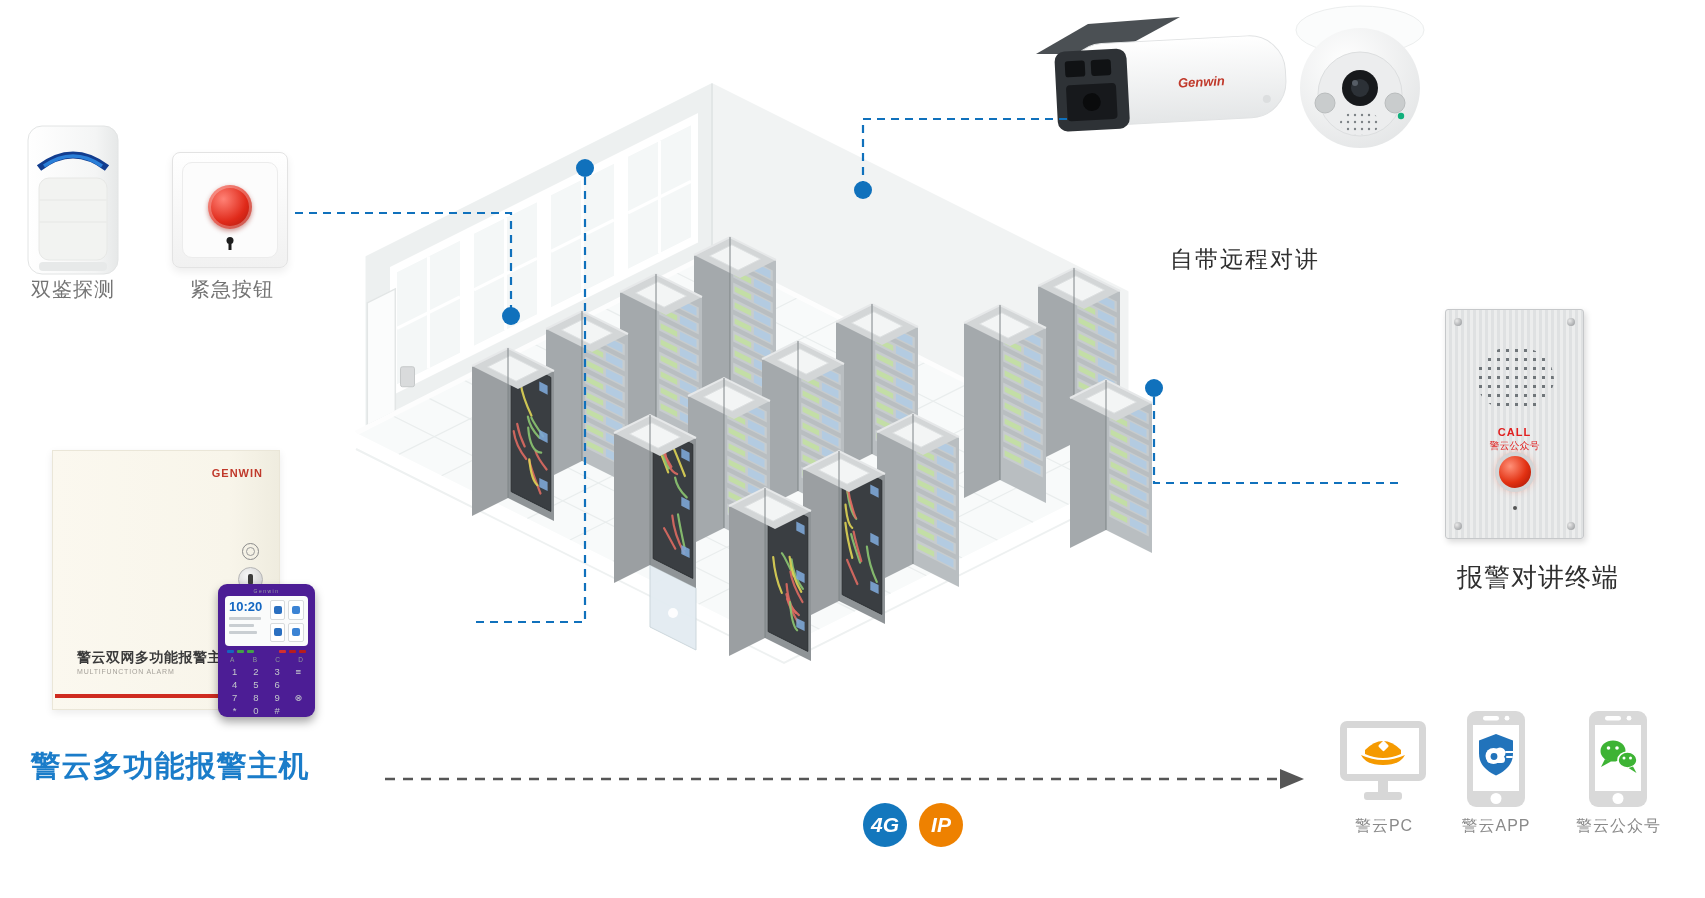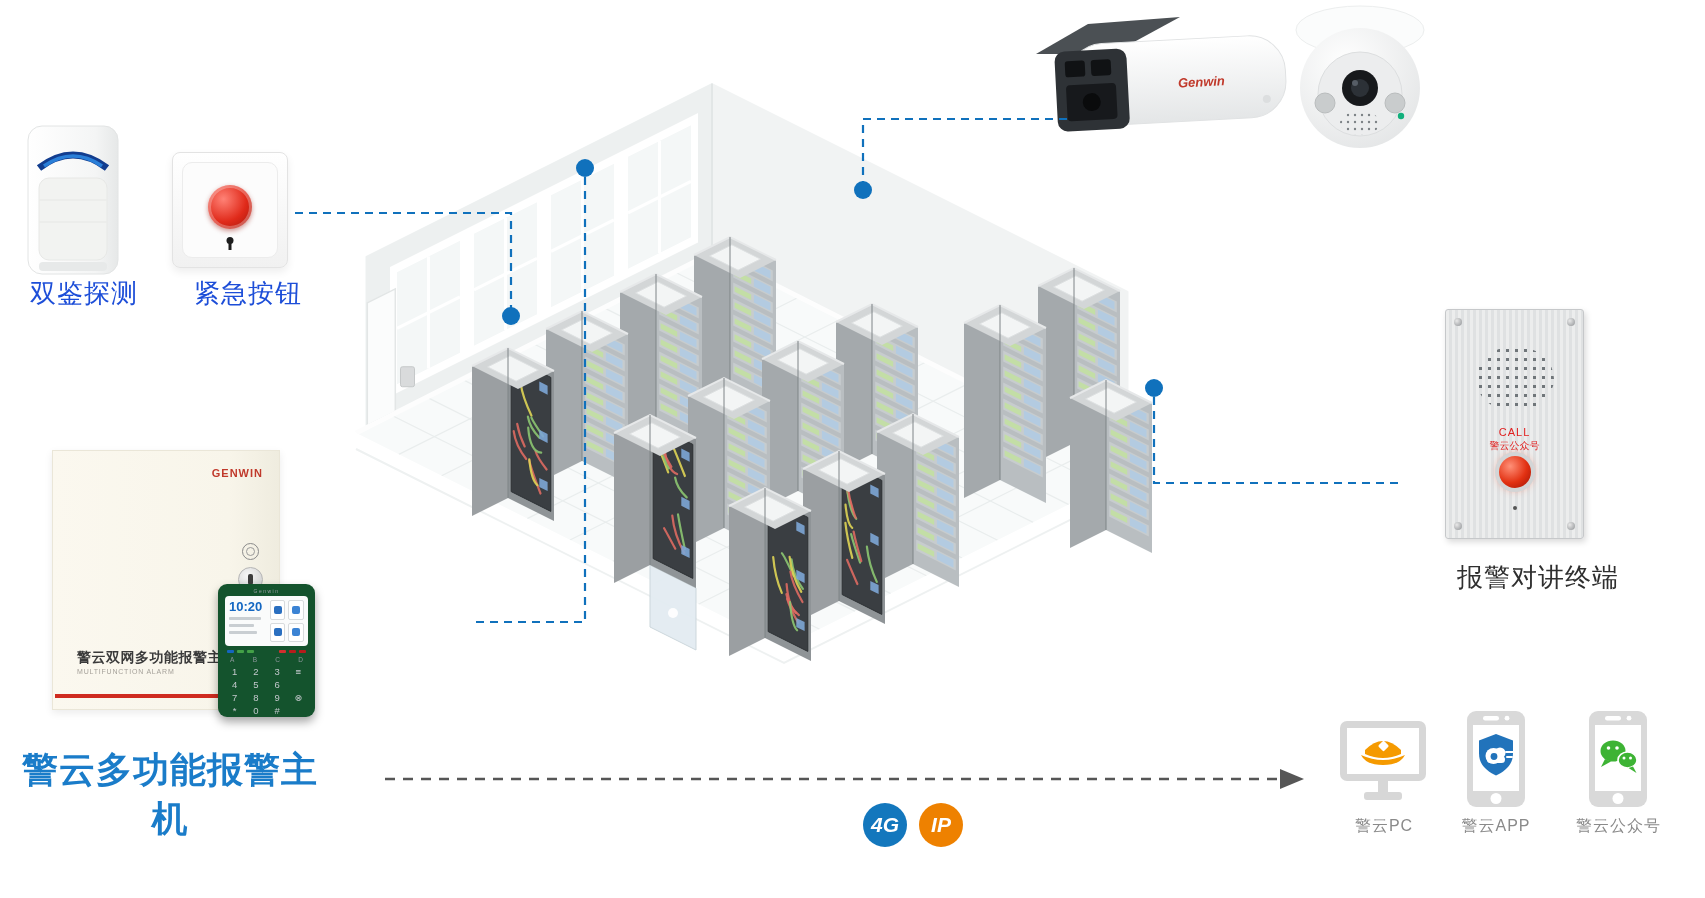--- a/index.html
+++ b/index.html
@@ -1,19 +1,19 @@
 <!DOCTYPE html>
 <html style="--brand_blue: #1a7cc9; --connector_blue: #1071bc; --arrow_gray: #565656; --badge_4g: #1377bd; --badge_ip: #ee8100; --wechat_green: #3db334; --cap_orange: #f59a00; --shield_blue: #2173bb; --alert_red: #e02020;"><head>
 <meta charset="utf-8">
 <style>
   html,body{margin:0;padding:0;background:#fff;}
   .canvas{position:relative;width:1705px;height:898px;background:#fff;overflow:hidden;
           font-family:"Liberation Sans","DejaVu Sans",sans-serif;color:#2f2f2f;}
   .abs{position:absolute;}
-  .lbl{position:absolute;text-align:right;font-size:26px;color:#1d4ed8;letter-spacing:1px;}
+  .lbl{position:absolute;text-align:center;font-size:20px;color:#737373;letter-spacing:1px;}
 
   
   .panic{position:absolute;left:172px;top:152px;width:114px;height:114px;border-radius:8px;
          background:linear-gradient(#ffffff,#f1f1f1);border:1px solid #e3e3e3;box-shadow:0 4px 8px rgba(0,0,0,.07);}
   .panic-inner{position:absolute;inset:9px;border:1px solid #ececec;border-radius:10px;background:#fcfcfc;}
   .panic-btn{position:absolute;left:50%;top:32px;width:44px;height:44px;transform:translateX(-50%);border-radius:50%;
          background:radial-gradient(circle at 35% 32%,#ff8276,#e02a1a 55%,#9d1408);
          box-shadow:0 2px 5px rgba(150,20,10,.45), inset 0 0 0 3px rgba(255,255,255,.28);}
   .panic-key{position:absolute;left:50%;top:84px;width:7px;height:7px;transform:translateX(-50%);
          background:#1d1d1d;border-radius:50%;}
@@ -27,53 +27,53 @@
   .box-ccc{position:absolute;right:20px;top:92px;width:15px;height:15px;border:1.5px solid #8a8a8a;border-radius:50%;}
   .box-ccc::after{content:"";position:absolute;inset:3px;border:1px solid #9a9a9a;border-radius:50%;}
   .box-keyhole{position:absolute;right:16px;top:116px;width:23px;height:23px;border-radius:50%;
          background:radial-gradient(circle at 38% 32%,#f7f7f7,#c9c9c9);border:1px solid #b5b5b5;}
   .box-keyhole::after{content:"";position:absolute;left:9px;top:6px;width:5px;height:11px;background:#3c3c3c;border-radius:2px;}
   .box-title{position:absolute;left:24px;top:198px;font-size:14px;font-weight:bold;color:#3b3b3b;letter-spacing:.5px;}
   .box-sub{position:absolute;left:24px;top:217px;font-size:7px;color:#a5a19a;letter-spacing:.8px;}
   .box-redline{position:absolute;left:2px;top:243px;width:216px;height:4px;background:#cf2b20;}
 
   
-  .keypad{position:absolute;left:218px;top:584px;width:97px;height:133px;background:#14532d;border-radius:9px;
+  .keypad{position:absolute;left:218px;top:584px;width:97px;height:133px;background:#4c1d95;border-radius:9px;
          box-shadow:0 5px 10px rgba(0,0,0,.35);padding:4px 7px;box-sizing:border-box;z-index:5;}
   .kp-brand{font-size:5px;color:#9aa0a4;text-align:center;letter-spacing:1.5px;}
   .kp-screen{margin-top:2px;background:#fafbfb;border-radius:4px;height:50px;display:flex;padding:4px;gap:3px;box-sizing:border-box;}
   .kp-time{color:#1467c2;font-weight:bold;font-size:13px;line-height:13px;}
   .kp-time-col{flex:1.1;}
   .kp-bar{height:3px;background:#c9ced2;margin-top:4px;border-radius:1px;}
   .kp-grid{flex:1;display:grid;grid-template-columns:1fr 1fr;gap:3px;}
   .kp-cell{background:#fff;border:1px solid #d8dbdd;border-radius:2px;display:flex;align-items:center;justify-content:center;}
   .kp-cell i{display:block;width:8px;height:8px;border-radius:2px;}
   .kp-leds{display:flex;gap:3px;margin:4px 2px 0 2px;align-items:center;}
   .kp-leds i{display:block;width:7px;height:3px;border-radius:1px;}
   .led-b{background:#1565c0;} .led-g{background:#43a047;} .led-r{background:#d32f2f;margin-left:auto;}
   .led-r2{background:#b71c1c;}
   .kp-letters{display:flex;justify-content:space-between;padding:0 5px;color:#8e979c;font-size:6.5px;margin-top:3px;}
   .kp-keys{display:grid;grid-template-columns:repeat(4,1fr);row-gap:3px;column-gap:2px;margin-top:4px;
          color:#c3c8cc;font-size:9.5px;text-align:center;line-height:10px;}
 
   .host-name{position:absolute;left:20px;top:746px;width:300px;text-align:center;
-         font-size:36px;font-weight:bold;color:var(--brand_blue);letter-spacing:1px;}
+         font-size:30px;font-weight:bold;color:var(--brand_blue);letter-spacing:1px;}
   .model-pill{position:absolute;left:75px;top:814px;width:210px;height:48px;border-radius:26px;background:#f6f6f6;
          border:2px solid #e4e4e4;text-align:center;line-height:48px;font-size:26px;color:#6a6a6a;letter-spacing:2px;}
 
   
   .intercom{position:absolute;left:1445px;top:309px;width:137px;height:228px;border:1px solid #c6c8ca;border-radius:3px;
          background:repeating-linear-gradient(90deg,#eceded 0 3px,#dfe1e2 3px 6px);
          box-shadow:2px 3px 6px rgba(0,0,0,.15);z-index:6;}
   .ic-screw{position:absolute;width:8px;height:8px;border-radius:50%;
          background:radial-gradient(circle at 35% 35%,#e8e8e8,#8f9295);}
   .ic-speaker{position:absolute;left:50%;top:36px;width:78px;height:66px;transform:translateX(-50%);border-radius:50%;
          background-image:radial-gradient(circle,#70767a 1.5px,transparent 1.9px);background-size:9px 9px;}
   .ic-call1{position:absolute;left:0;top:116px;width:100%;text-align:center;color:var(--alert_red);
-         font-size:11px;font-weight:normal;letter-spacing:1px;}
+         font-size:11px;font-weight:bold;letter-spacing:1px;}
   .ic-call2{position:absolute;left:0;top:129px;width:100%;text-align:center;color:var(--alert_red);font-size:10px;}
   .ic-btn{position:absolute;left:50%;top:146px;width:32px;height:32px;transform:translateX(-50%);border-radius:50%;
          background:radial-gradient(circle at 35% 32%,#ff9078,#e23112 55%,#9d1205);
          box-shadow:0 0 0 4px #d3d5d6,0 0 10px rgba(255,70,30,.75);}
   .ic-mic{position:absolute;left:50%;top:196px;width:4px;height:4px;transform:translateX(-50%);
          background:#555;border-radius:50%;}
 
   
   .badge{position:absolute;width:44px;height:44px;border-radius:50%;color:#fff;text-align:center;line-height:44px;
          font-size:21px;font-weight:bold;font-style:italic;z-index:8;}
@@ -687,20 +687,21 @@
       <circle cx="330" cy="94" r="42" fill="#ecedee" stroke="#dcdedf"></circle>
       <circle cx="330" cy="88" r="18" fill="#17191c"></circle>
       <circle cx="330" cy="88" r="9" fill="#2c3137"></circle>
       <circle cx="325" cy="83" r="3" fill="#565d66"></circle>
       <circle cx="295" cy="103" r="10" fill="#c9cccd" stroke="#b9bcbd"></circle>
       <circle cx="365" cy="103" r="10" fill="#c9cccd" stroke="#b9bcbd"></circle>
       <ellipse cx="330" cy="123" rx="20" ry="12" fill="url(#spkDots)"></ellipse>
       <circle cx="371" cy="116" r="3.2" fill="#12b07c"></circle>
     </g>
   </svg>
+  <div class="cam-sub">自带远程对讲</div>
 
   <div class="intercom">
     <div class="ic-screw" style="left:8px;top:8px;"></div>
     <div class="ic-screw" style="right:8px;top:8px;"></div>
     <div class="ic-screw" style="left:8px;bottom:8px;"></div>
     <div class="ic-screw" style="right:8px;bottom:8px;"></div>
     <div class="ic-speaker"></div>
     <div class="ic-call1">CALL</div>
     <div class="ic-call2">警云公众号</div>
     <div class="ic-btn"></div>

